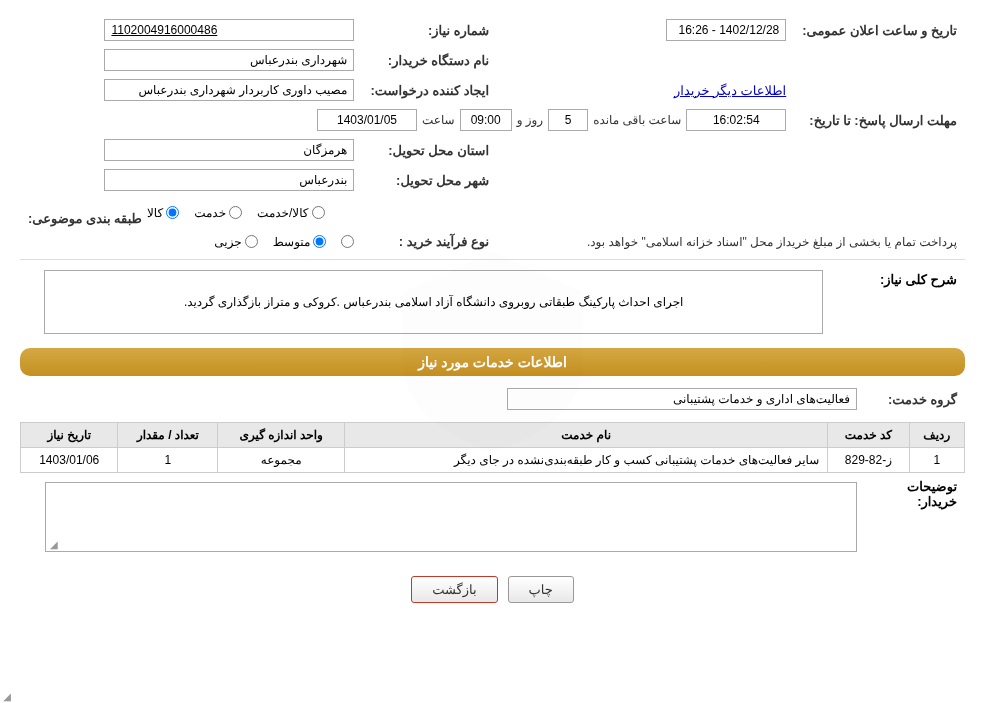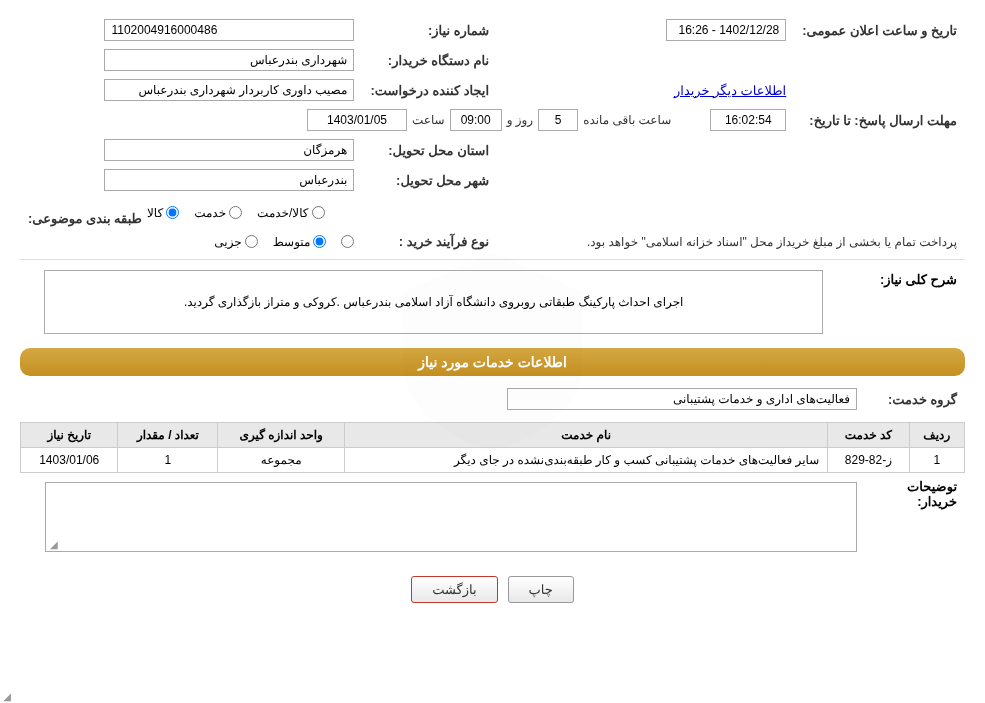--- a/index.html
+++ b/index.html
@@ -208,21 +208,21 @@
 
       <tbody>
           <tr>
         <td class="label-cell">تاریخ و ساعت اعلان عمومی:</td>
         <td class="value-cell">
           <input type="text" class="input-box input-small" value="1402/12/28 - 16:26" readonly="" style="">
         </td>
         <td style="width:20px;"></td>
         <td class="label-cell">شماره نیاز:</td>
         <td class="value-cell">
-          <input type="text" class="input-box input-wide" value="1102004916000486" readonly="" style="width: 250px; text-align: left; direction: ltr;">
+          <input type="text" class="input-box input-wide" value="1102004916000486" readonly="" style="width: 250px; text-align: left; direction: ltr; text-decoration: underline;">
         </td>
       </tr>
 
       <tr>
         <td></td>
         <td></td>
         <td></td>
         <td class="label-cell">نام دستگاه خریدار:</td>
         <td class="value-cell">
           <input type="text" class="input-box" value="شهرداری بندرعباس" readonly="" style="width: 250px;">
@@ -238,21 +238,21 @@
         <td class="label-cell">ایجاد کننده درخواست:</td>
         <td class="value-cell">
           <input type="text" class="input-box" value="مصیب داوری کاربردار شهرداری بندرعباس" readonly="" style="width: 250px;">
         </td>
       </tr>
 
       <tr>
         <td class="label-cell">مهلت ارسال پاسخ: تا تاریخ:</td>
         <td colspan="4">
           <div class="date-row">
-            <input type="text" class="input-box" value="16:02:54" readonly="" style="width: 76px; direction: ltr; text-align: center; margin-left: 34px;">
+            <input type="text" class="input-box" value="16:02:54" readonly="" style="width: 100px; direction: ltr; text-align: center;">
             <span>ساعت باقی مانده</span>
             <input type="text" class="input-box" value="5" readonly="" style="width: 40px; text-align: center;">
             <span>روز و</span>
             <input type="text" class="input-box" value="09:00" readonly="" style="width: 52px; direction: ltr; text-align: center;">
             <span>ساعت</span>
             <input type="text" class="input-box" value="1403/01/05" readonly="" style="width: 100px; direction: ltr; text-align: center;">
           </div>
         </td>
       </tr>
 

